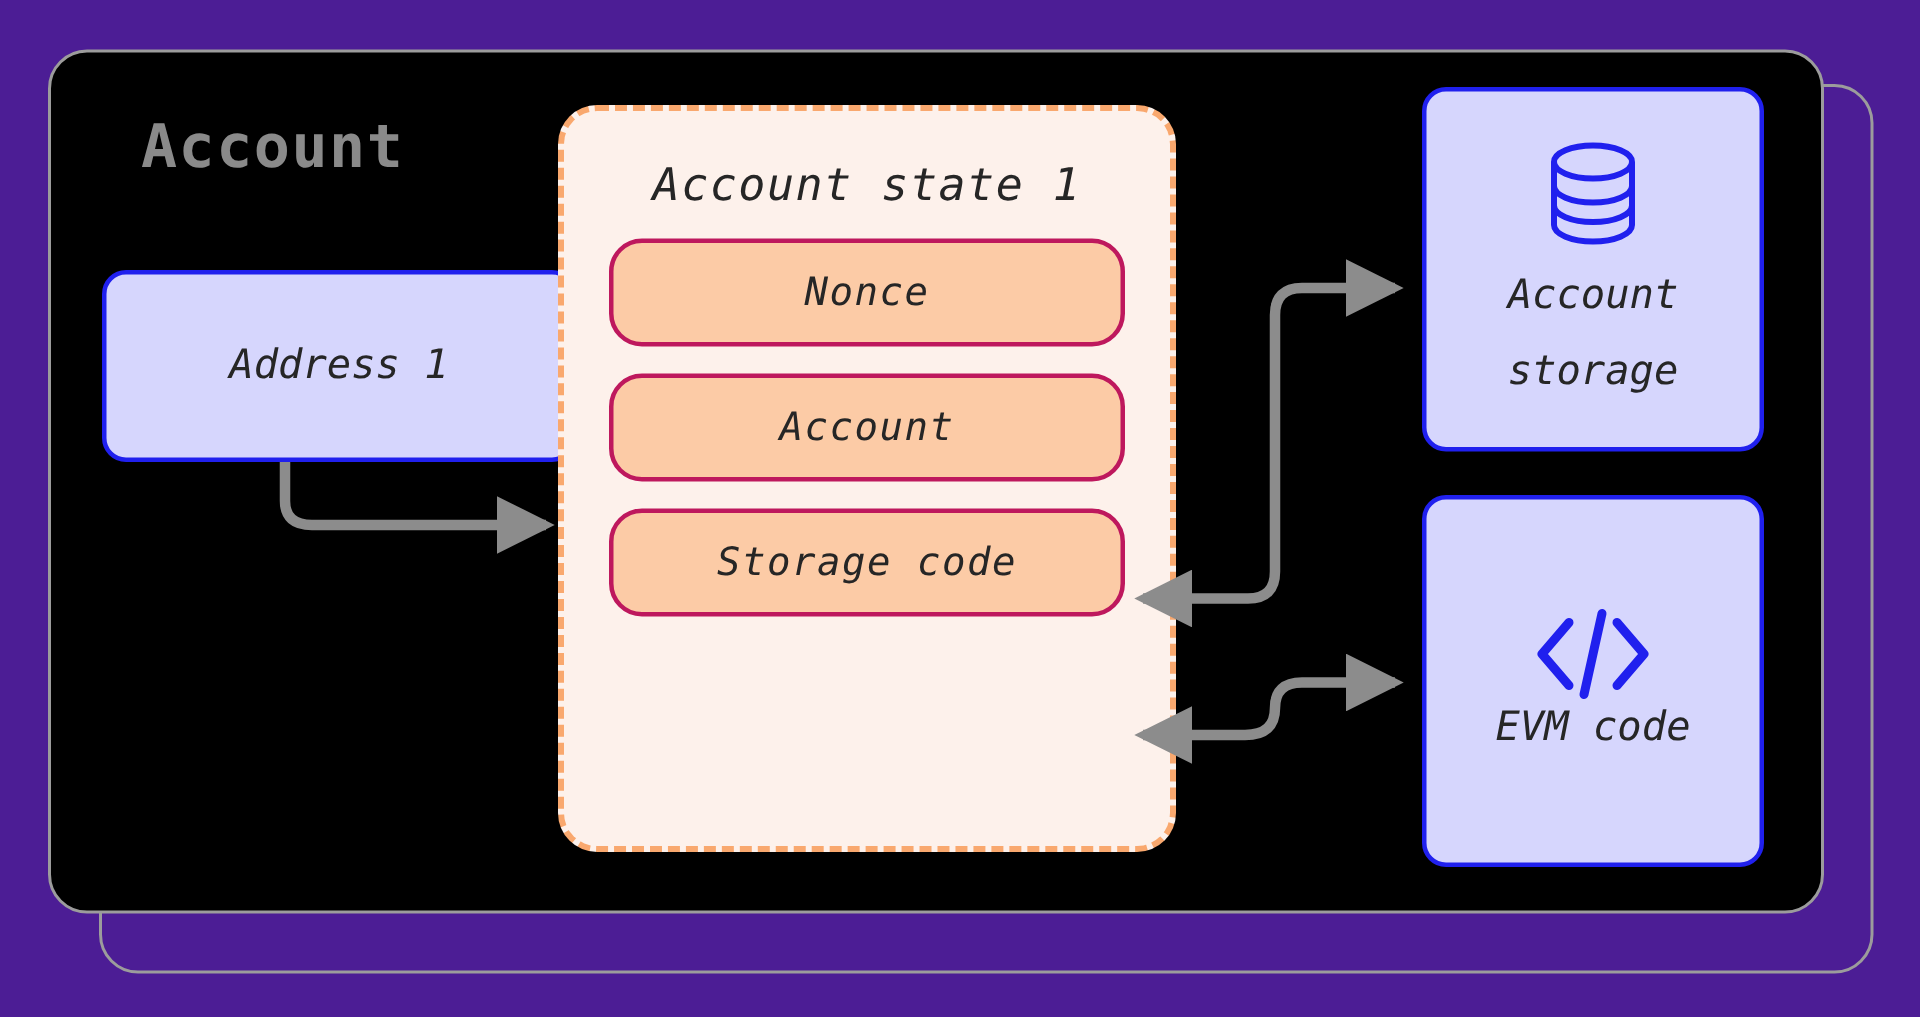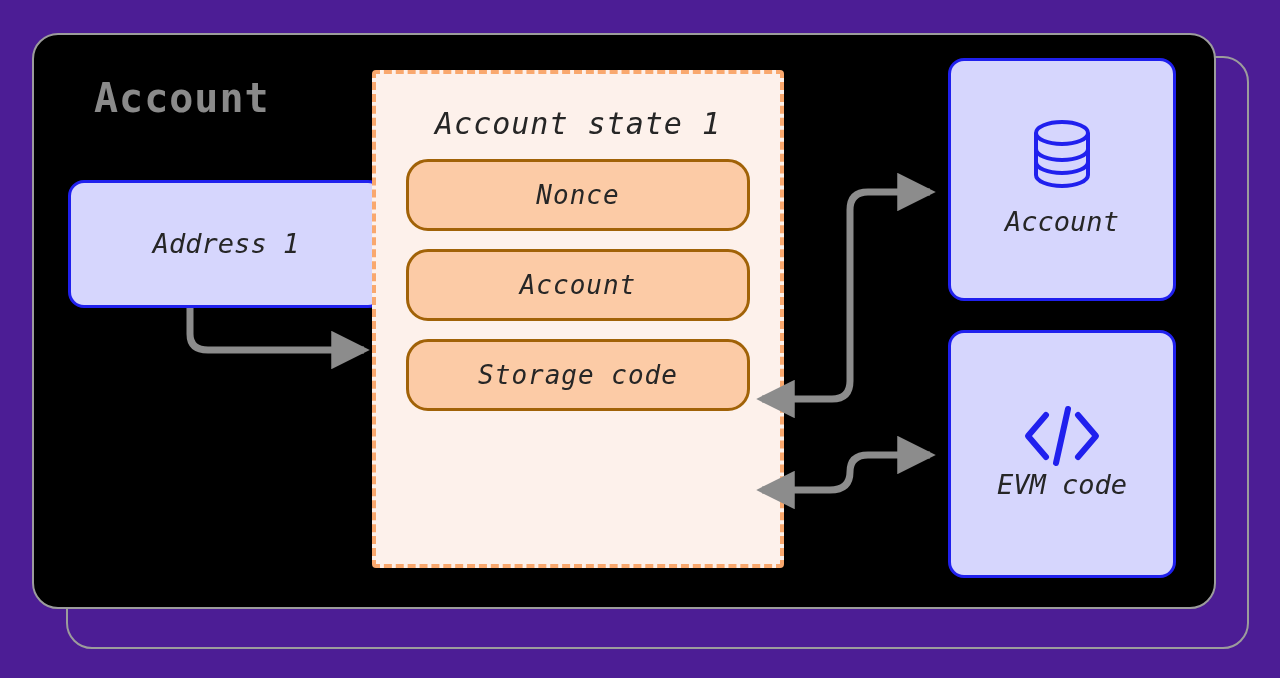--- a/index.html
+++ b/index.html
@@ -68,42 +68,42 @@
   
   #account-state-panel {
     position: absolute;
     left: 372px;
     top: 70px;
     width: 412px;
     height: 498px;
     box-sizing: border-box;
     background: #fdf1eb;
     border: 4px dashed #f9a86e;
-    border-radius: 4px;
+    border-radius: 26px;
     padding: 28px 30px;
   }
   .panel-title {
     font-size: 30px;
     font-style: italic;
     color: #262626;
     text-align: center;
     letter-spacing: 1px;
     margin: 4px 0 18px 0;
     white-space: nowrap;
   }
   .field-list {
     display: flex;
     flex-direction: column;
     gap: 18px;
   }
   .field-box {
     height: 72px;
     box-sizing: border-box;
     background: #fccba6;
-    border: 3px solid #a16207;
+    border: 3px solid #be185d;
     border-radius: 22px;
     display: flex;
     align-items: center;
     justify-content: center;
     font-size: 26px;
     font-style: italic;
     color: #262626;
     letter-spacing: 1px;
     white-space: nowrap;
   }
@@ -148,20 +148,21 @@
   <div class="node-blue" id="account-storage">
     <span class="node-icon">
       <svg width="66" height="72" viewBox="0 0 66 72" aria-hidden="true">
         <ellipse cx="33" cy="15" rx="26" ry="11" fill="none" stroke="#2020ee" stroke-width="4"></ellipse>
         <path d="M7 15 V57 A26 11 0 0 0 59 57 V15" fill="none" stroke="#2020ee" stroke-width="4"></path>
         <path d="M7 31 A26 11 0 0 0 59 31" fill="none" stroke="#2020ee" stroke-width="4"></path>
         <path d="M7 44 A26 11 0 0 0 59 44" fill="none" stroke="#2020ee" stroke-width="4"></path>
       </svg>
     </span>
     <span>Account</span>
+    <span>storage</span>
   </div>
 
   <div class="node-blue" id="evm-code">
     <span class="node-icon">
       <svg width="82" height="62" viewBox="0 0 82 62" aria-hidden="true">
         <path d="M25 10 L7 31 L25 52" fill="none" stroke="#2020ee" stroke-width="6" stroke-linecap="round" stroke-linejoin="round"></path>
         <path d="M57 10 L75 31 L57 52" fill="none" stroke="#2020ee" stroke-width="6" stroke-linecap="round" stroke-linejoin="round"></path>
         <path d="M47 4 L35 58" fill="none" stroke="#2020ee" stroke-width="6" stroke-linecap="round"></path>
       </svg>
     </span>

